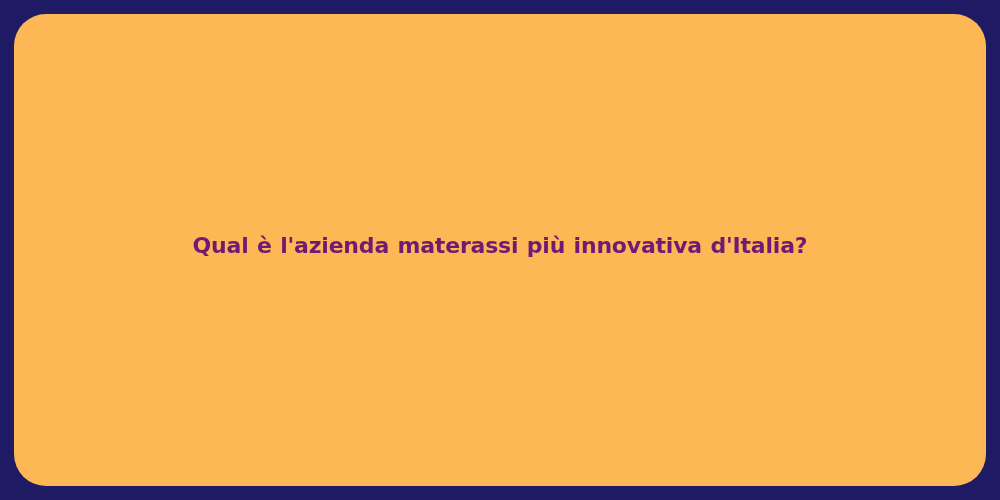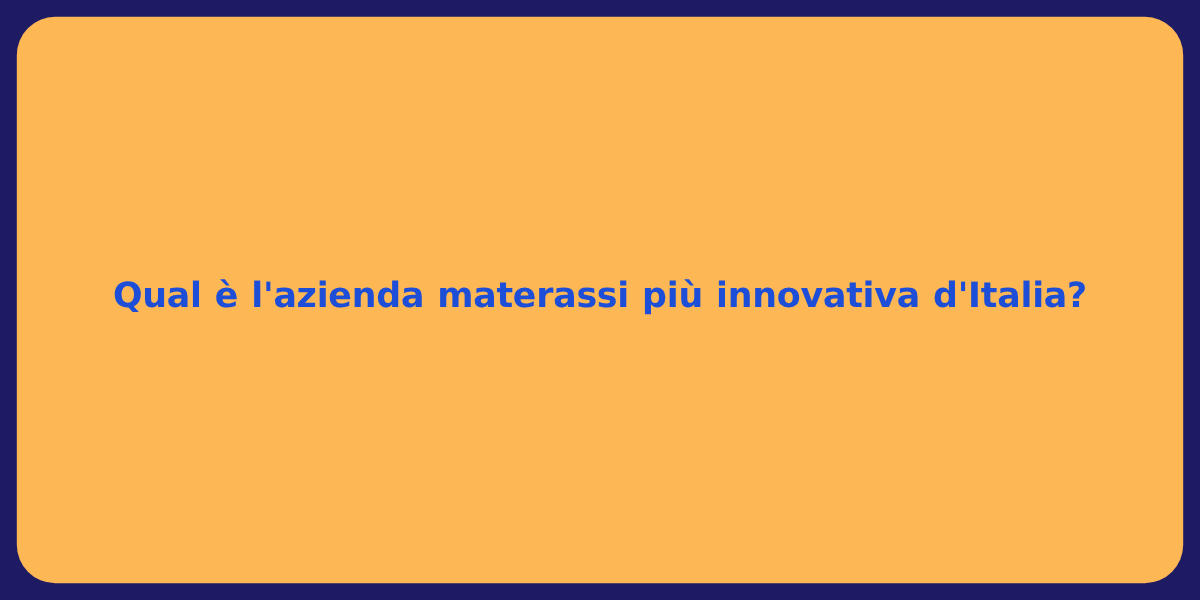--- a/index.html
+++ b/index.html
@@ -63,18 +63,18 @@
   }
 </style>
 </head>
 <body>
 
 <div class="canvas" style="background: rgb(30, 26, 99);">
 
   <div class="card" style="background: rgb(253, 184, 85); border-radius: 32px;">
 
     <div class="headline-wrap">
-      <h1 class="headline" style="color: #1d4ed8; font-size: 29px;">Qual è l'azienda materassi più innovativa d'Italia?</h1>
+      <h1 class="headline" style="color: #701a75; font-size: 22px;">Qual è l'azienda materassi più innovativa d'Italia?</h1>
     </div>
 
   </div>
 
 </div>
 
 </body></html>

